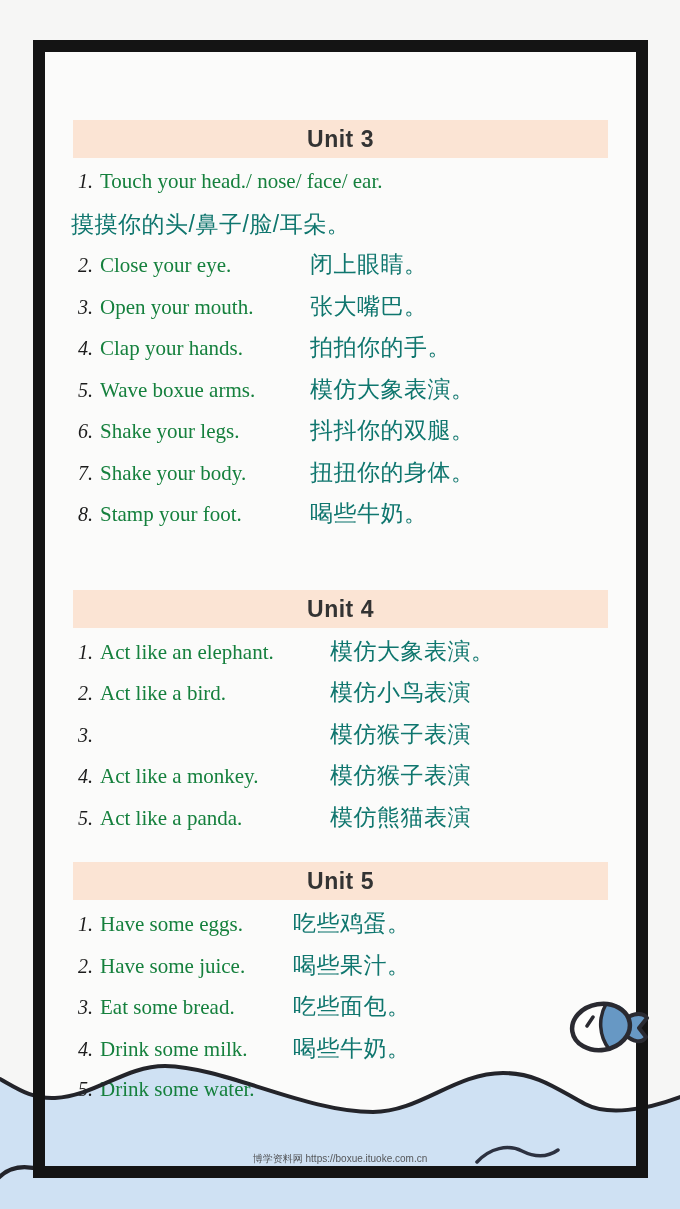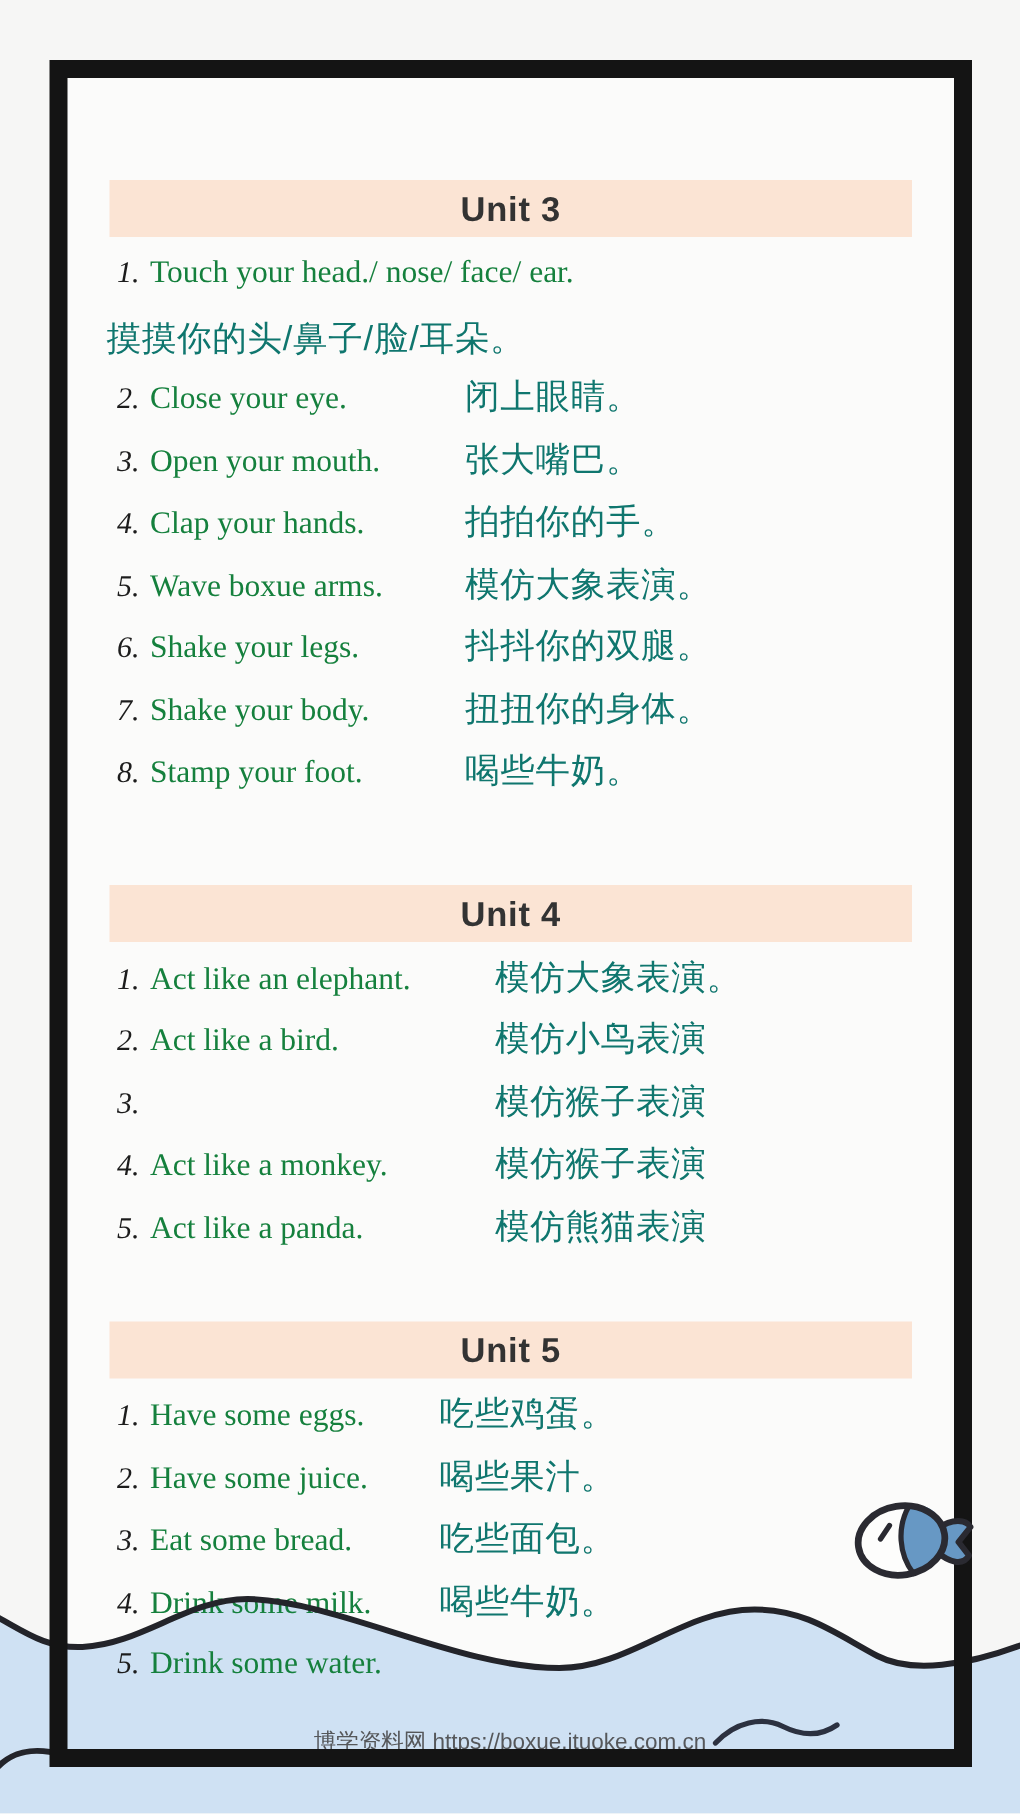--- a/index.html
+++ b/index.html
@@ -35,21 +35,21 @@
 
   
   .content {
     position: absolute; left: 45px; top: 52px;
     width: 483px;
     z-index: 2;
   }
   .unit { margin-left: 28px; width: 535px; }
   .unit.u0 { margin-top: 68px; }
   .unit.u1 { margin-top: 55px; }
-  .unit.u2 { margin-top: 43px; }
+  .unit.u2 { margin-top: 24px; }
 
   .unit-header {
     height: 38px; line-height: 38px;
     background: #fbe4d4;
     text-align: center;
     font-size: 23px;
     font-weight: 600;
     color: #333;
     letter-spacing: 0.5px;
   }
@@ -89,21 +89,21 @@
     font-size: 23px;
     color: #0f766e;
     letter-spacing: 0.5px;
   }
 
   
   .watermark {
     position: absolute; left: 0; top: 1152px;
     width: 680px;
     text-align: center;
-    font-size: 15px;
+    font-size: 10px;
     color: #55575a;
     z-index: 2;
   }
 
   
   .frame {
     position: absolute; left: 33px; top: 40px;
     width: 615px; height: 1138px;
     box-sizing: border-box;
     border: 12px solid #141414;

